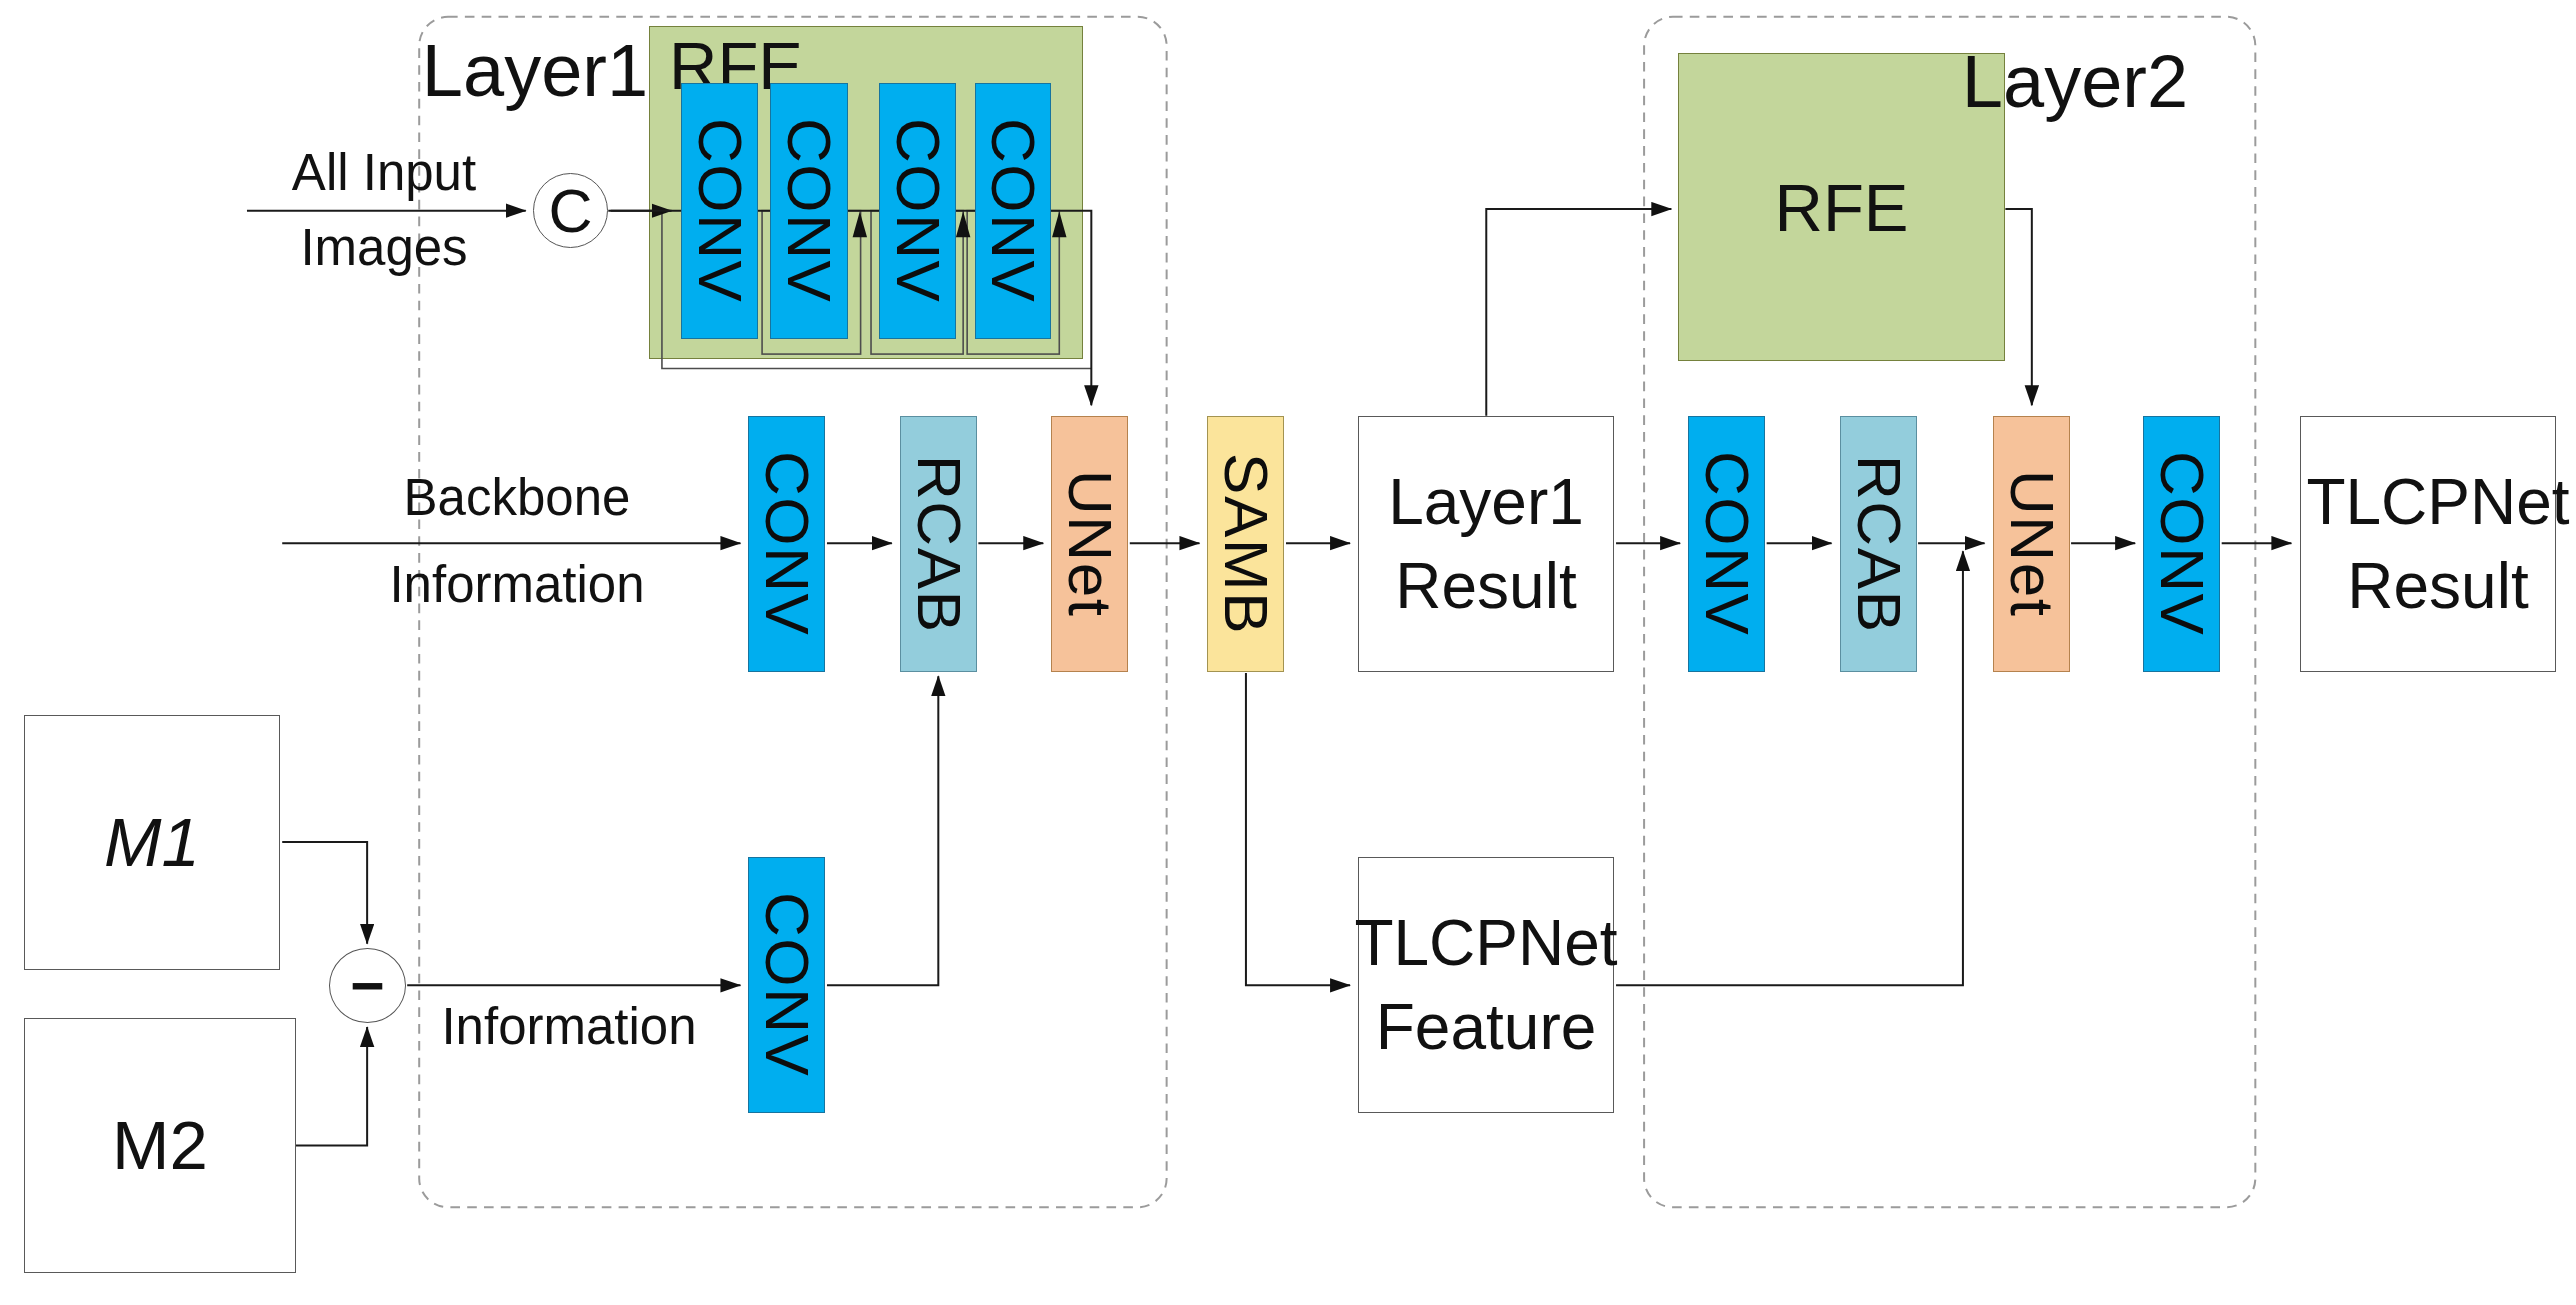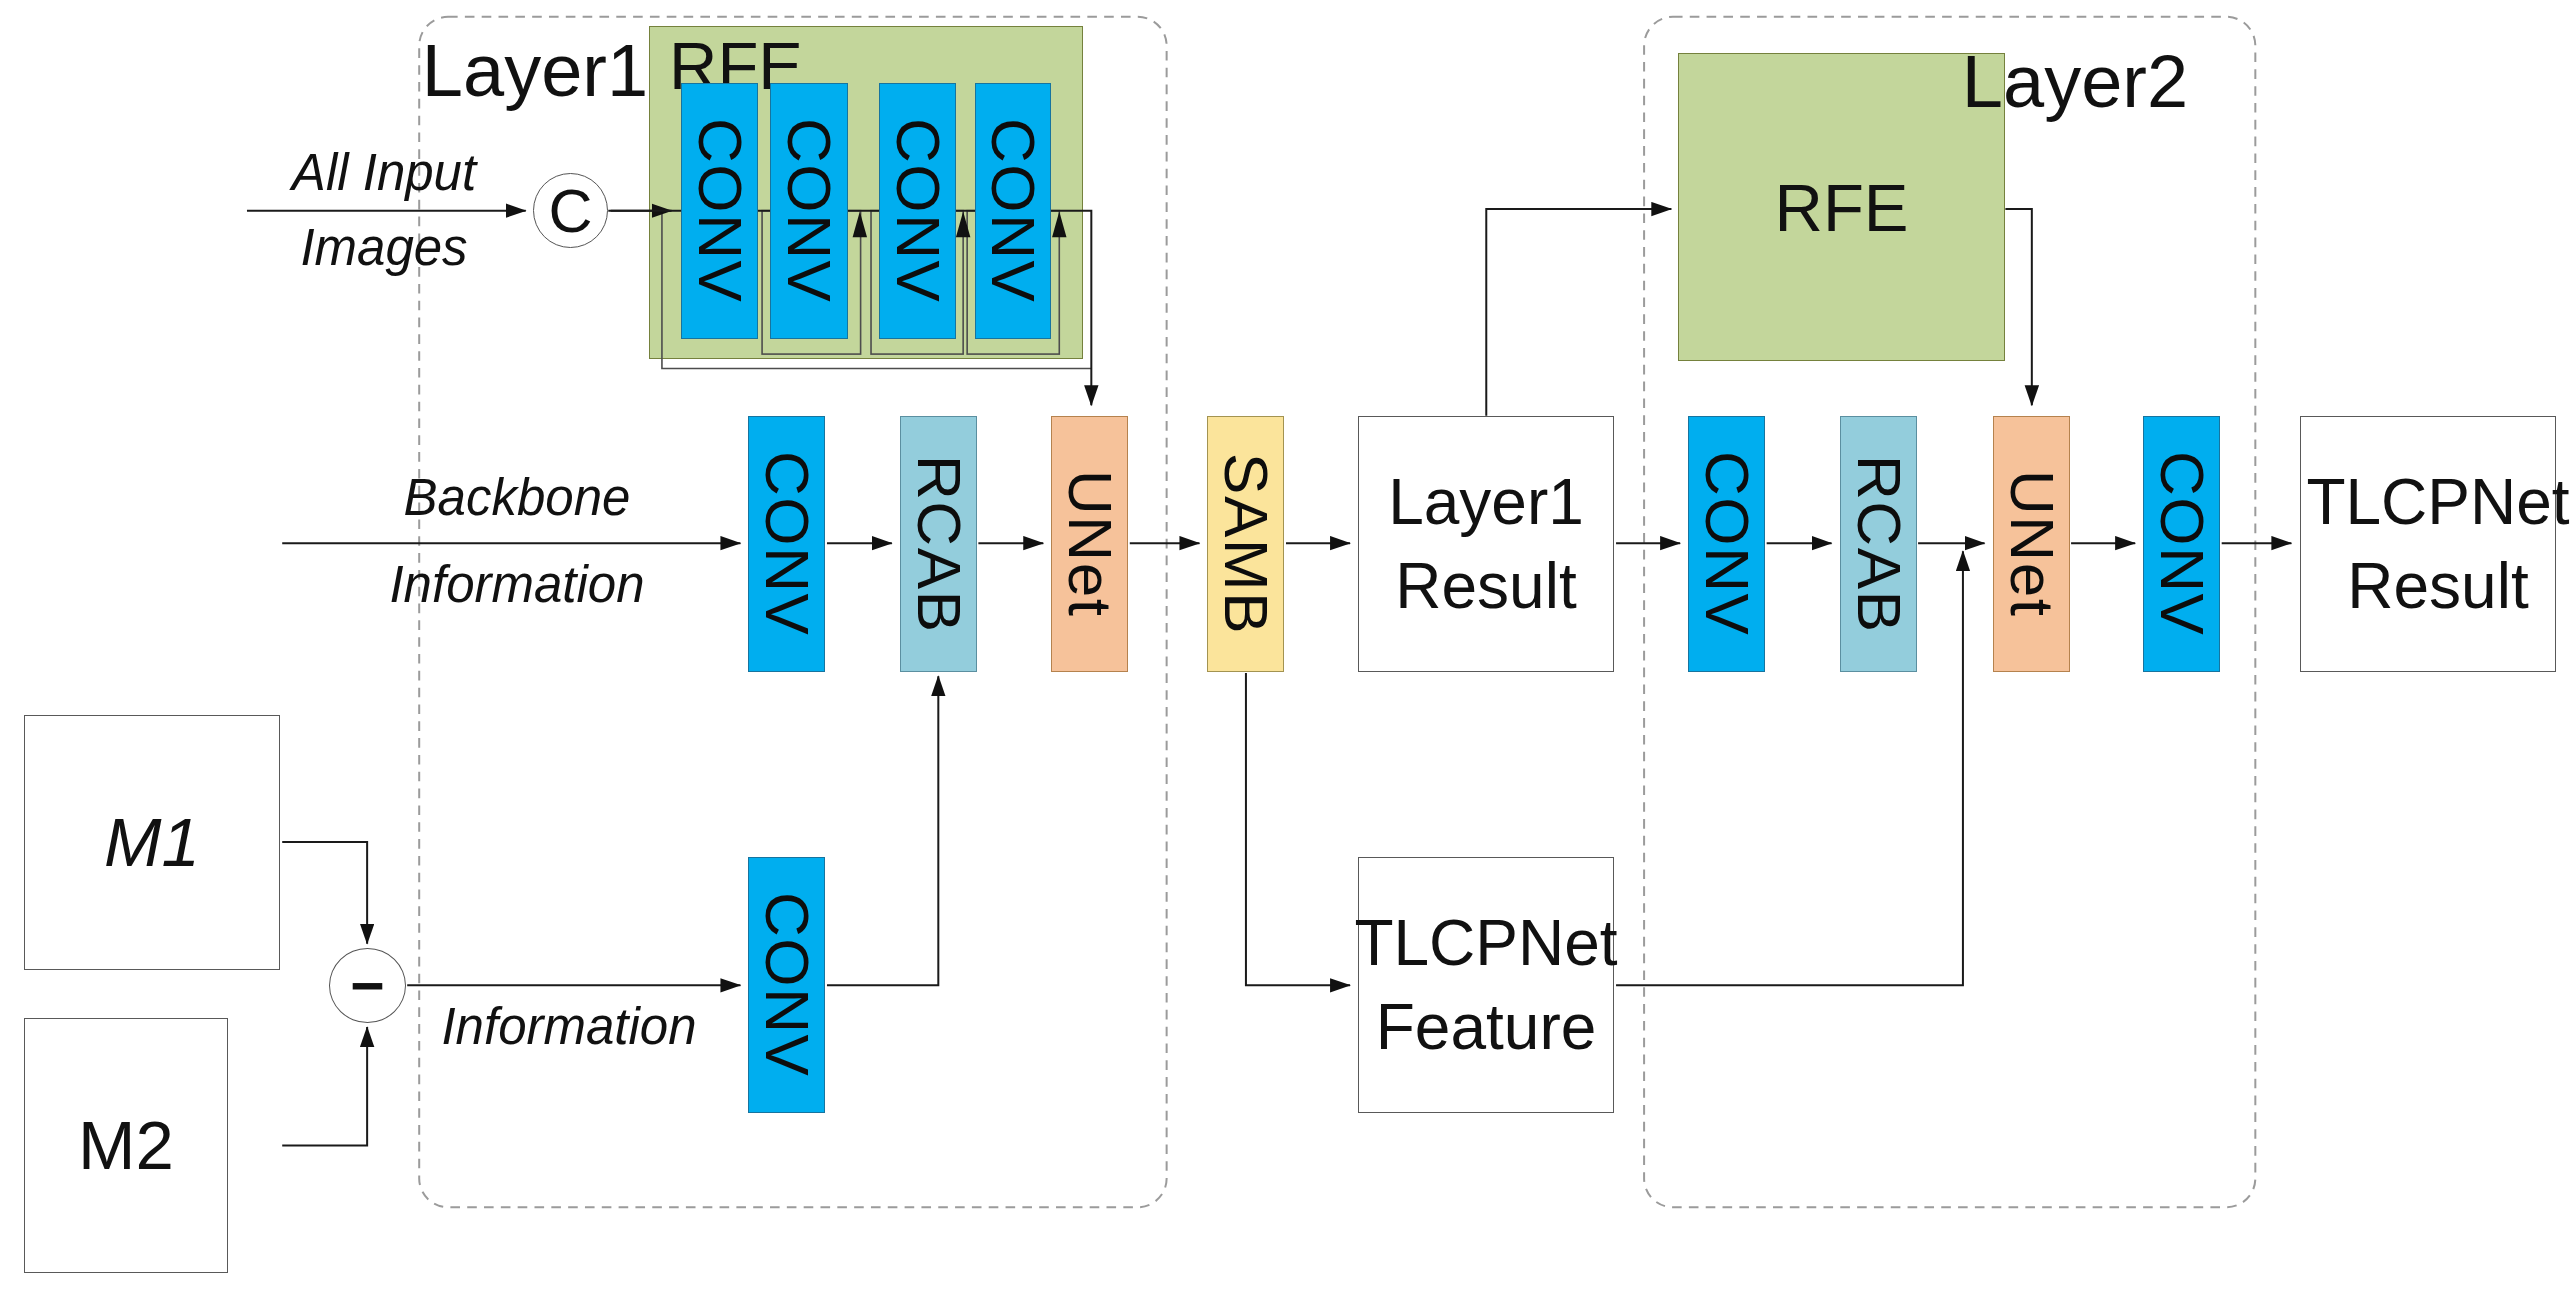--- a/index.html
+++ b/index.html
@@ -24,21 +24,21 @@
   .rcab-border { border-color:#5b8fa0; }
   .unet-border { border-color:#b5824e; }
   .samb-border { border-color:#a39351; }
   .green-border { border-color:#75813d; }
   .circ {
     position:absolute; box-sizing:border-box; background:#fff;
     border:1.6px solid #555; border-radius:50%;
     display:flex; align-items:center; justify-content:center;
   }
   .big-label { position:absolute; font-size:74px; line-height:1; }
-  .ann { position:absolute; font-size:51px; line-height:1.05; text-align:center; white-space:nowrap;font-style:italic; }
+  .ann { position:absolute; font-size:51px; line-height:1.05; text-align:center; white-space:nowrap; }
   .rfe1-tag { position:absolute; left:19px; top:4.8px; font-size:67px; line-height:1; }
   .rfe2-tag { font-size:67px; line-height:1; }
   svg.wires { position:absolute; left:0; top:0; z-index:3; }
   .z1 { z-index:1; } .z4 { z-index:4; } .z5 { z-index:5; }
 </style>
 </head>
 <body>
 
 <div class="canvas">
 
@@ -107,21 +107,21 @@
   <div class="box conv-border z4" style="left: 879px; top: 83px; width: 77px; height: 256px; background: rgb(0, 174, 239);">
     <span class="vtext">CONV</span>
     </div>
   <div class="box conv-border z4" style="left: 975px; top: 83px; width: 76px; height: 256px; background: rgb(0, 174, 239);">
     <span class="vtext">CONV</span>
     </div>
 
   <div class="box z4" style="left:24px; top:715px; width:256px; height:255px;font-style:italic;">
     <span class="node-label">M1</span>
     </div>
-  <div class="box z4" style="left:24px; top:1018px; width:204px; height:255px;">
+  <div class="box z4" style="left:24px; top:1018px; width:272px; height:255px;">
     <span class="node-label">M2</span>
     </div>
 
   <div class="circ z5" style="left:533px; top:173px; width:75px; height:75px; font-size:61px;">
     <span>C</span>
     </div>
   <div class="circ z5" style="left:329px; top:948px; width:77px; height:75px; font-size:59px; font-weight:700;">
     <span>−</span>
     </div>
 

